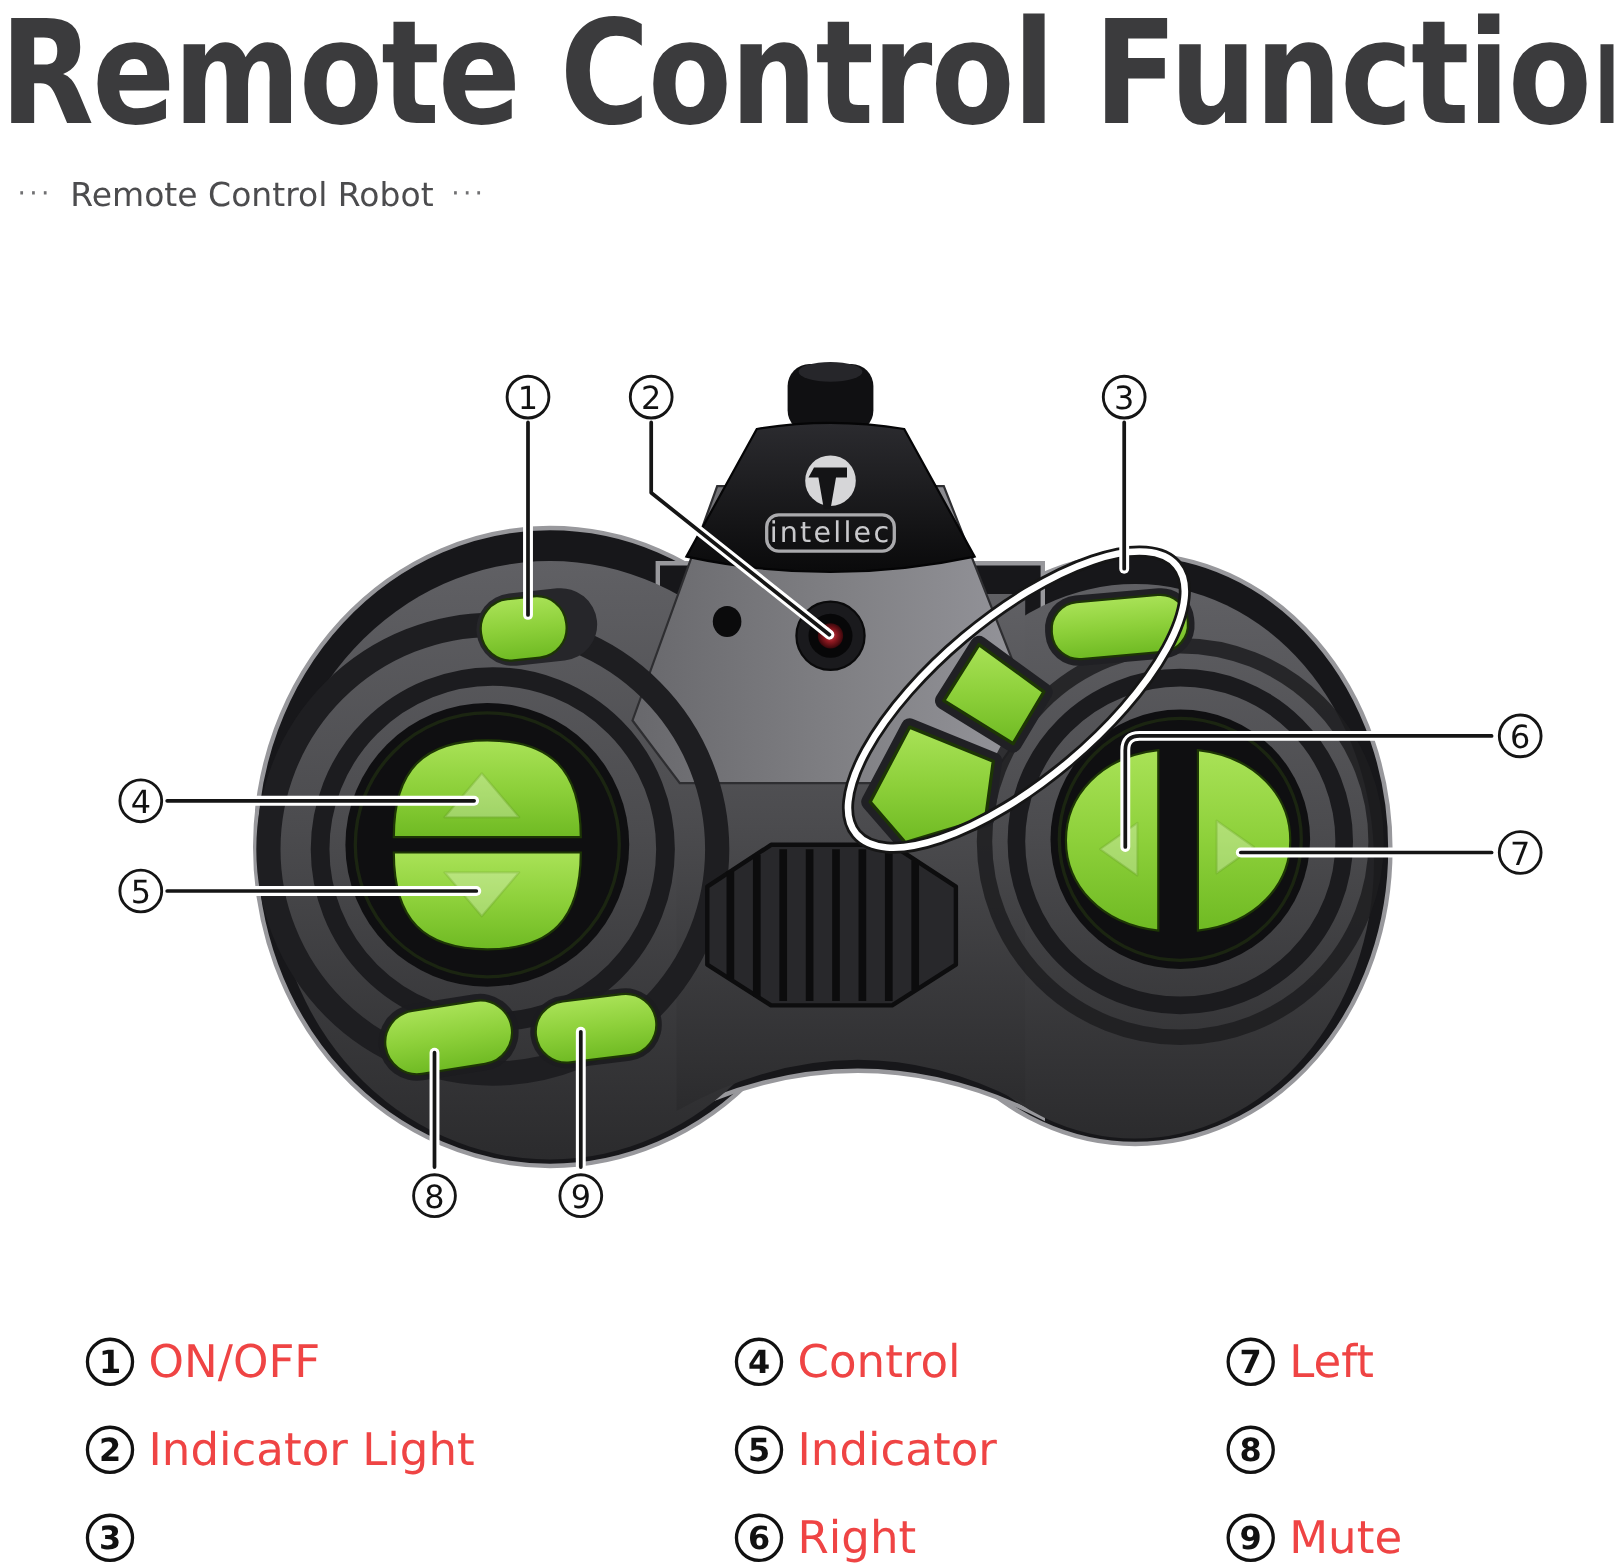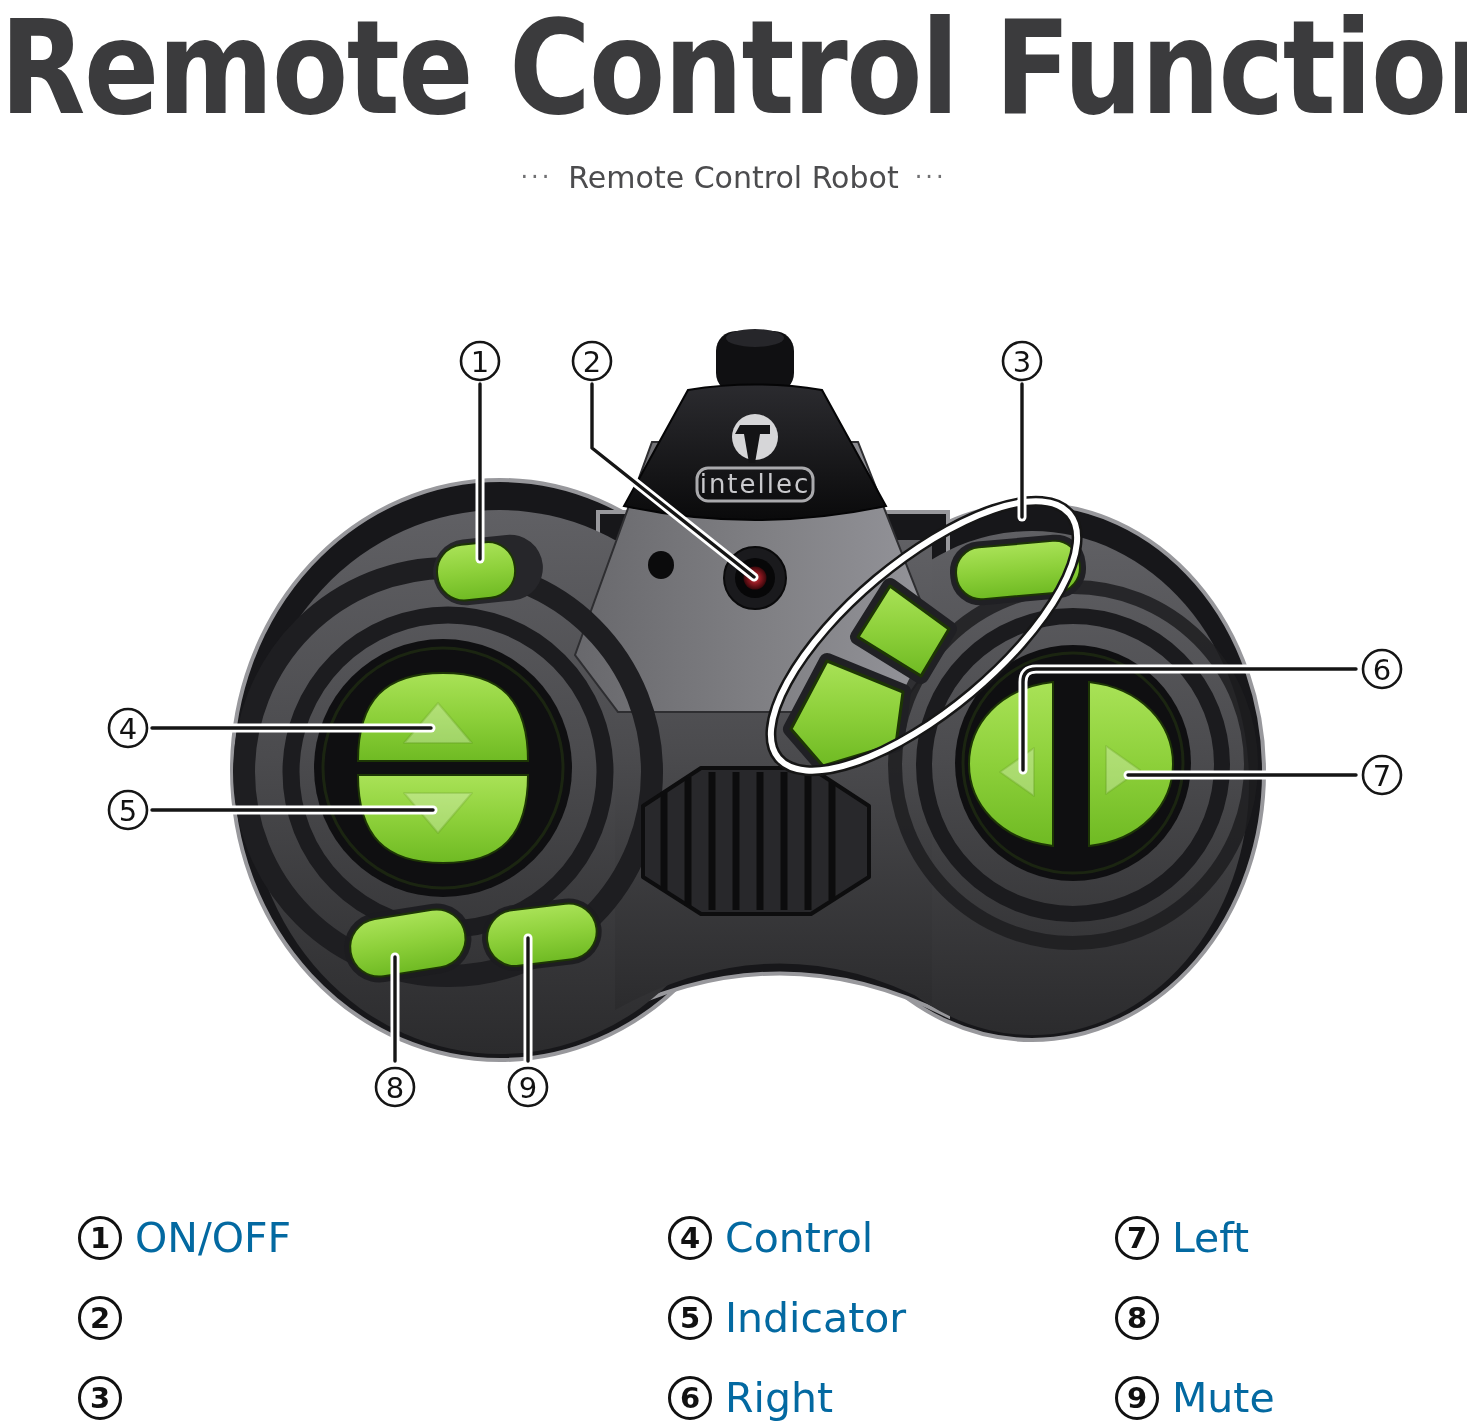--- a/index.html
+++ b/index.html
@@ -8,21 +8,21 @@
     background:#ffffff;overflow:hidden;
     font-family:"DejaVu Sans","Liberation Sans",sans-serif;
   }
   .title{
     position:absolute;top:2px;left:0;right:0;text-align:center;
     font-size:111px;font-weight:700;color:#3b3b3d;letter-spacing:-1.5px;
     line-height:1;transform:scaleY(1.18);transform-origin:top center;
     white-space:nowrap;
   }
   .subtitle{
-    position:absolute;top:160px;left:0;right:0;text-align:center;
+    position:absolute;top:160px;left:0;right:0;text-align:left;
     font-size:30px;color:#4c4c4e;white-space:nowrap;
   }
   .subtitle .dots{
     font-size:24px;color:#707072;letter-spacing:3px;
     position:relative;top:-3px;margin:0 16px;
   }
   .diagram-svg{position:absolute;top:0;left:0;}
   .legend-col{position:absolute;top:1215px;}
   .col-1{left:78px;}
   .col-2{left:668px;}
@@ -30,21 +30,21 @@
   .legend-item{
     display:flex;align-items:center;height:46px;margin-bottom:34px;
     white-space:nowrap;
   }
   .legend-num{
     box-sizing:border-box;width:44px;height:44px;border:3px solid #111;
     border-radius:50%;display:flex;align-items:center;justify-content:center;
     font-size:29px;font-weight:700;color:#111;flex:0 0 44px;
   }
   .legend-label{
-    margin-left:13px;font-size:41px;color:#0369a1;line-height:1;
+    margin-left:13px;font-size:41px;color:#ef4444;line-height:1;
   }
   .marker-digit{
     font-family:"DejaVu Sans","Liberation Sans",sans-serif;
     font-size:29px;fill:#121212;
   }
   .brand-text{
     font-family:"DejaVu Sans","Liberation Sans",sans-serif;
     font-size:26px;letter-spacing:2px;fill:#c9c9cc;
   }
 </style>
@@ -264,20 +264,21 @@
     </g>
   </svg>
 
   <div class="legend-col col-1">
     <div class="legend-item">
       <span class="legend-num">1</span>
       <span class="legend-label">ON/OFF</span>
     </div>
     <div class="legend-item">
       <span class="legend-num">2</span>
+      <span class="legend-label">Indicator Light</span>
     </div>
     <div class="legend-item">
       <span class="legend-num">3</span>
     </div>
   </div>
 
   <div class="legend-col col-2">
     <div class="legend-item">
       <span class="legend-num">4</span>
       <span class="legend-label">Control</span>

